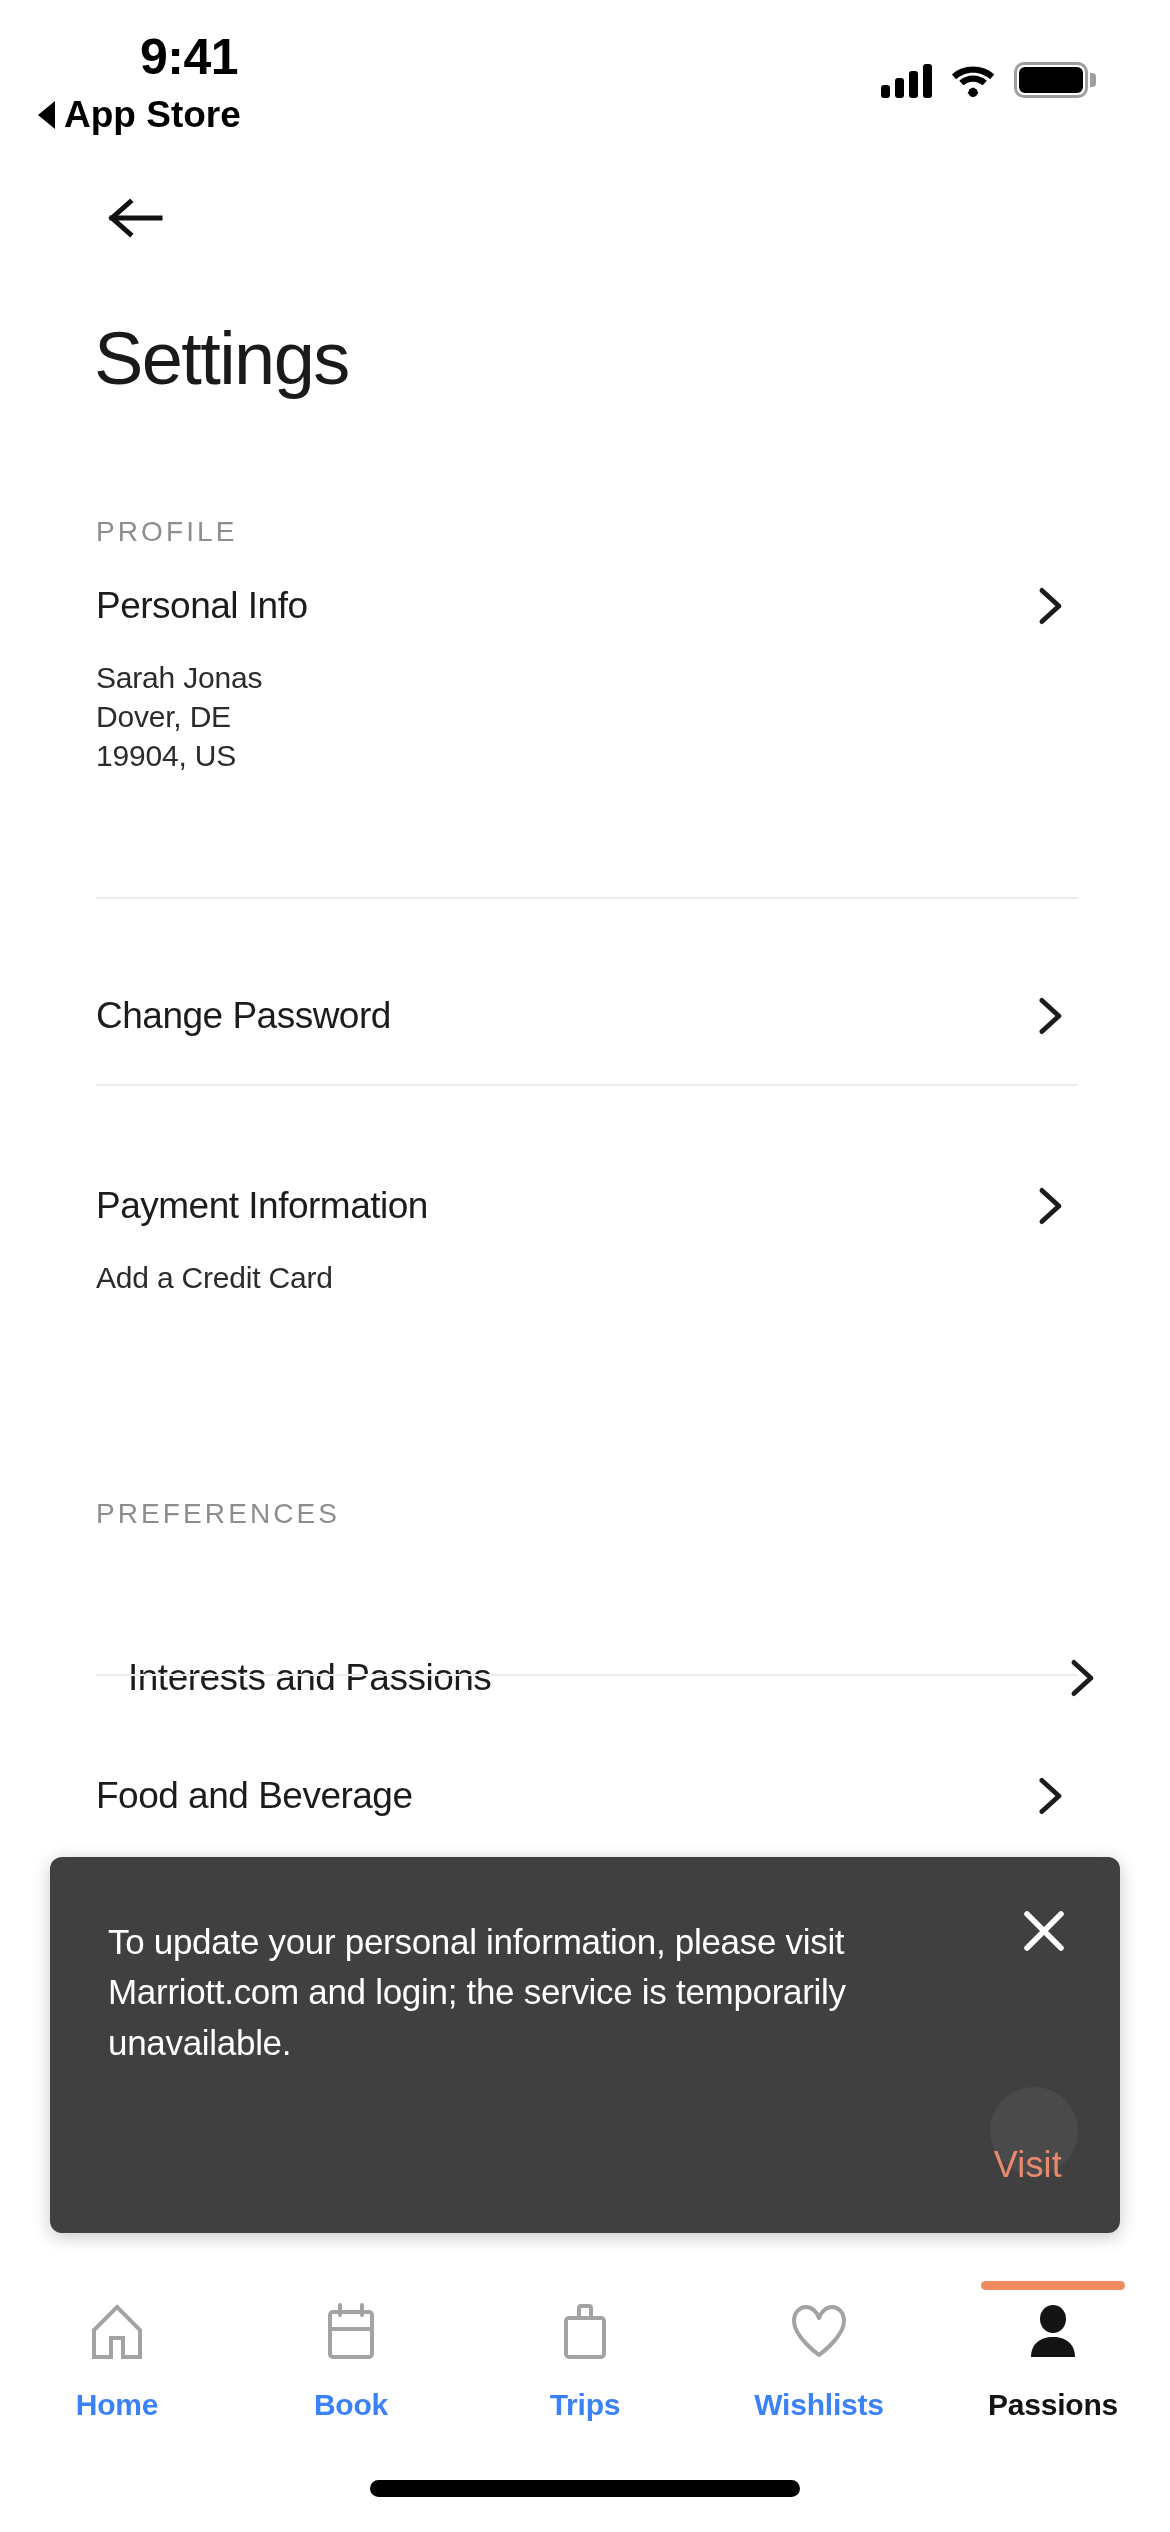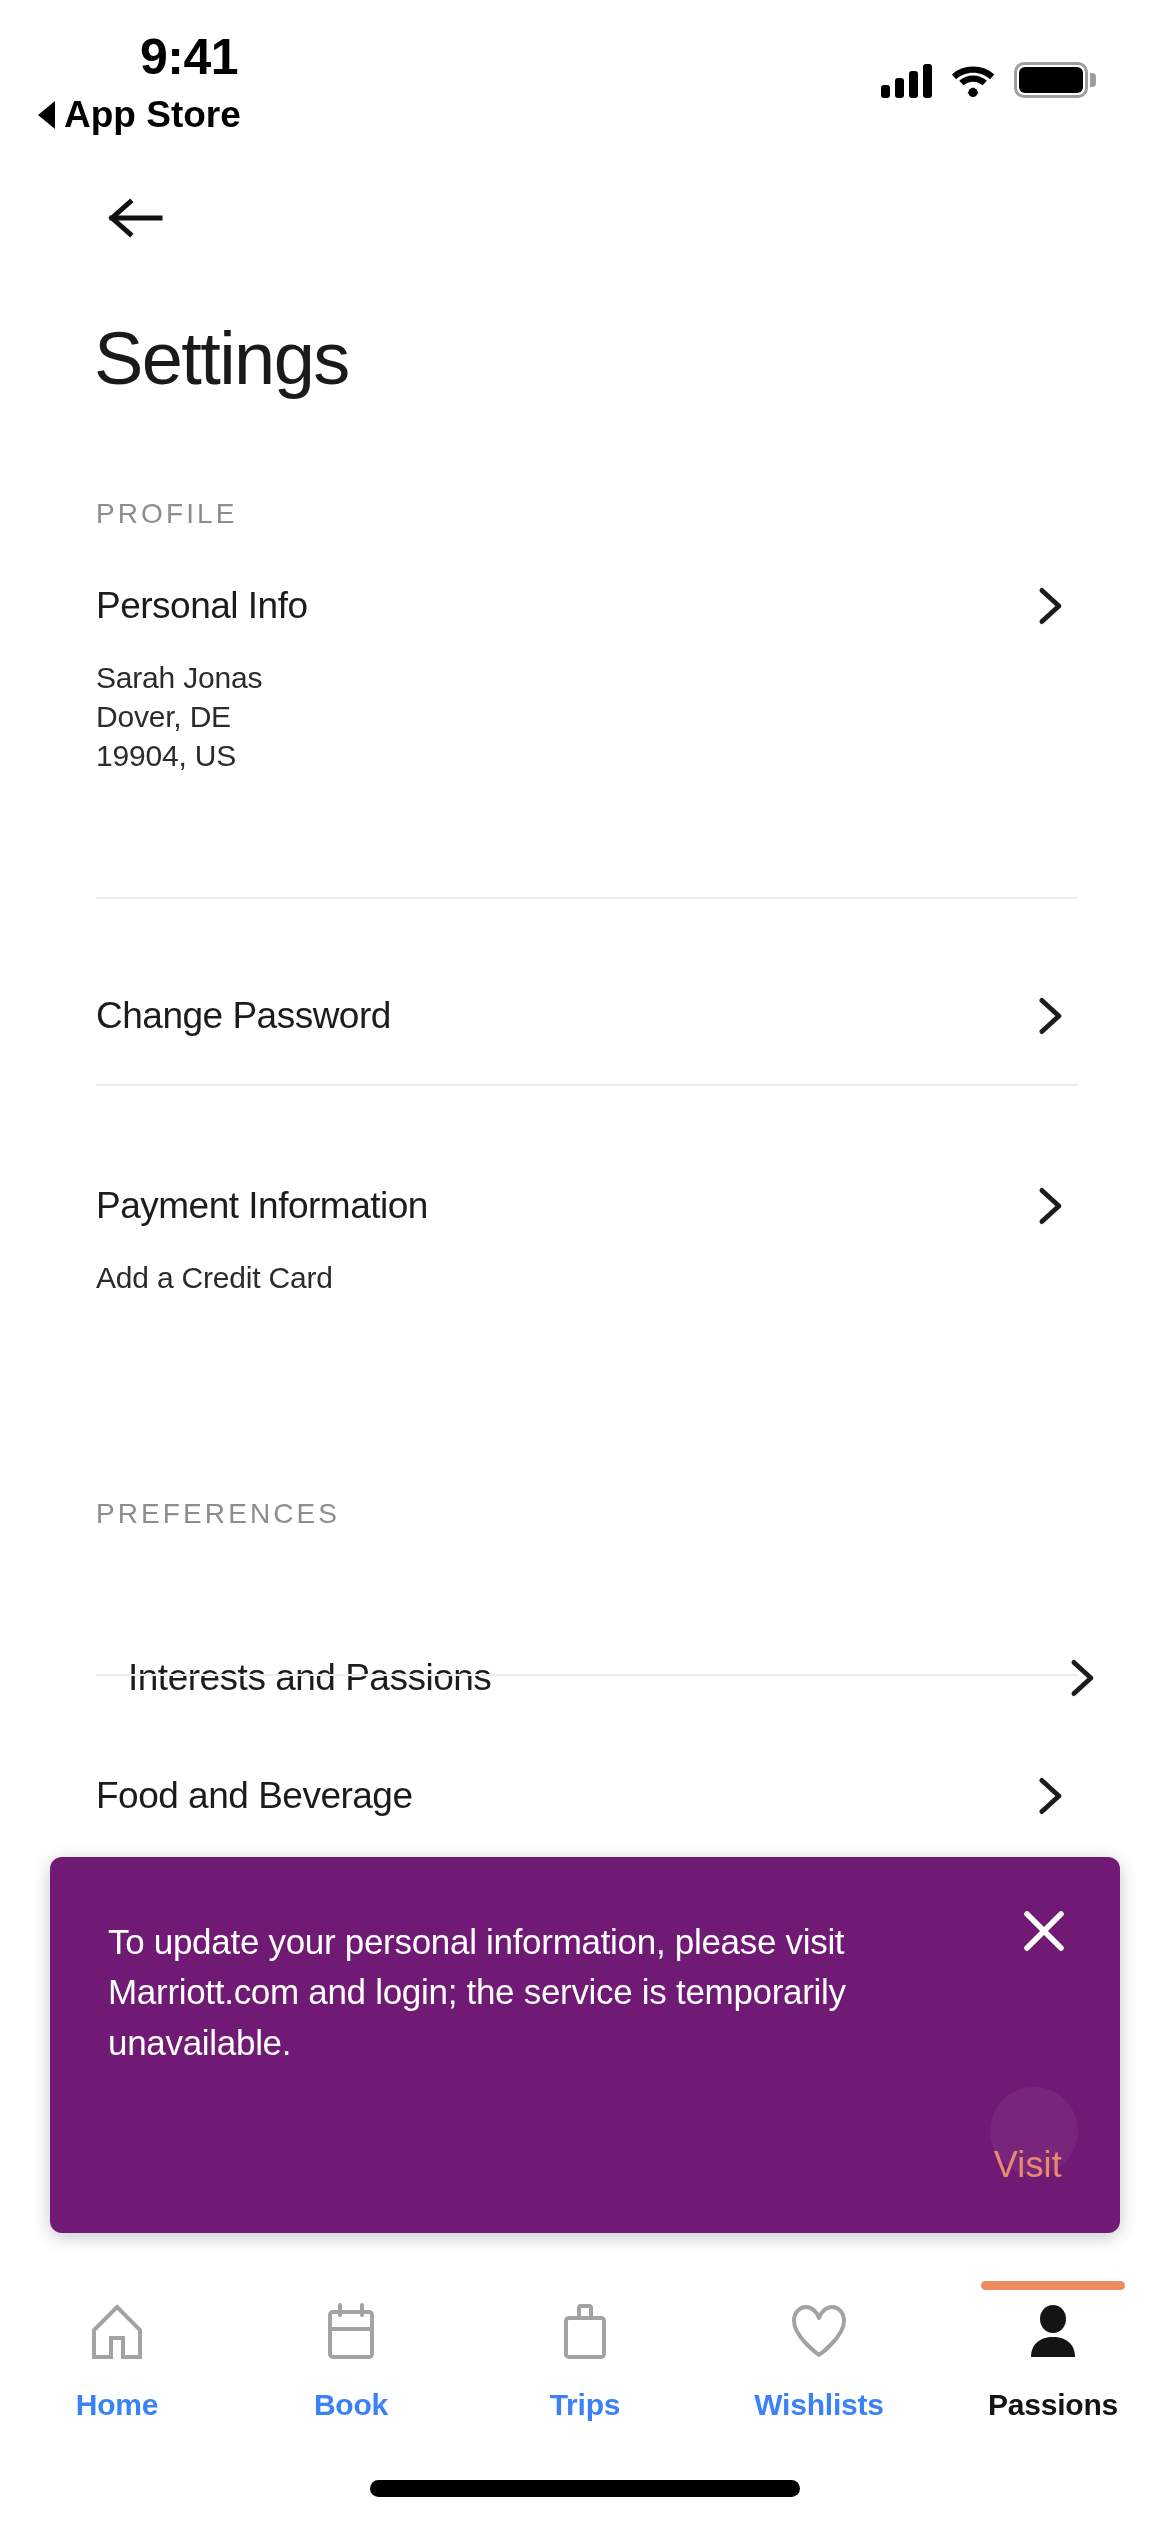--- a/index.html
+++ b/index.html
@@ -93,21 +93,21 @@
   }
   .row-sub div { height:39px; }
 
   .divider {
     position:absolute; left:96px; width:982px; height:2px; background:#ececec;
   }
 
   
   .toast {
     position:absolute; left:50px; top:1857px; width:1070px; height:376px;
-    background:#701a75; border-radius:12px;
+    background:#404040; border-radius:12px;
     box-shadow:0 4px 18px rgba(0,0,0,.22);
     overflow:hidden;
   }
   .toast-msg {
     position:absolute; left:58px; top:60px; width:830px;
     font-size:35px; line-height:1.44; color:#ffffff; letter-spacing:-0.3px;
   }
   .toast-close {
     position:absolute; right:40px; top:38px; width:72px; height:72px;
     display:flex; align-items:center; justify-content:center;
@@ -190,21 +190,21 @@
     <svg width="56" height="40" viewBox="0 0 56 40">
       <line x1="4" y1="20" x2="52" y2="20" stroke="#111" stroke-width="5" stroke-linecap="square"></line>
       <polyline points="22,4 4,20 22,36" fill="none" stroke="#111" stroke-width="5" stroke-linecap="square" stroke-linejoin="miter"></polyline>
     </svg>
   </div>
 
   <div class="page-title">Settings</div>
 
   <div class="content">
 
-    <div class="section-label" style="top:498px;">PROFILE</div>
+    <div class="section-label" style="top:516px;">PROFILE</div>
 
     <div class="row" style="top:578px;">
       <div class="row-head">
         <span class="row-title">Personal Info</span>
         <svg class="chev" viewBox="0 0 24 30">
           <polyline points="7,4 19,15 7,26" fill="none" stroke="#1c1c1c" stroke-width="3.4" stroke-linecap="round" stroke-linejoin="round"></polyline>
         </svg>
       </div>
       <div class="row-sub">
         <div>Sarah Jonas</div>

